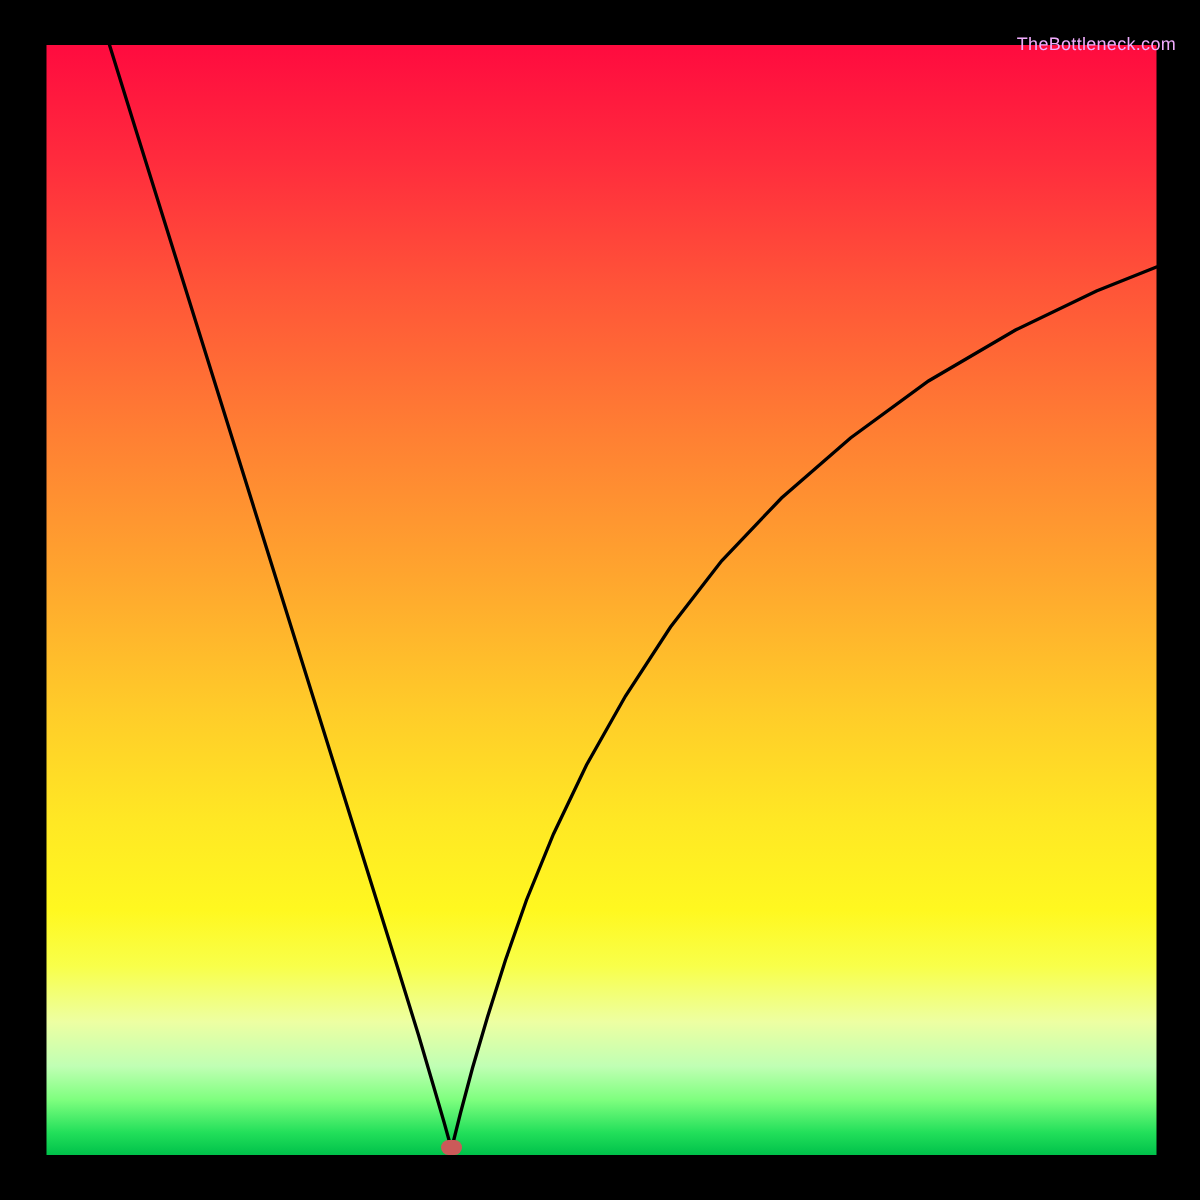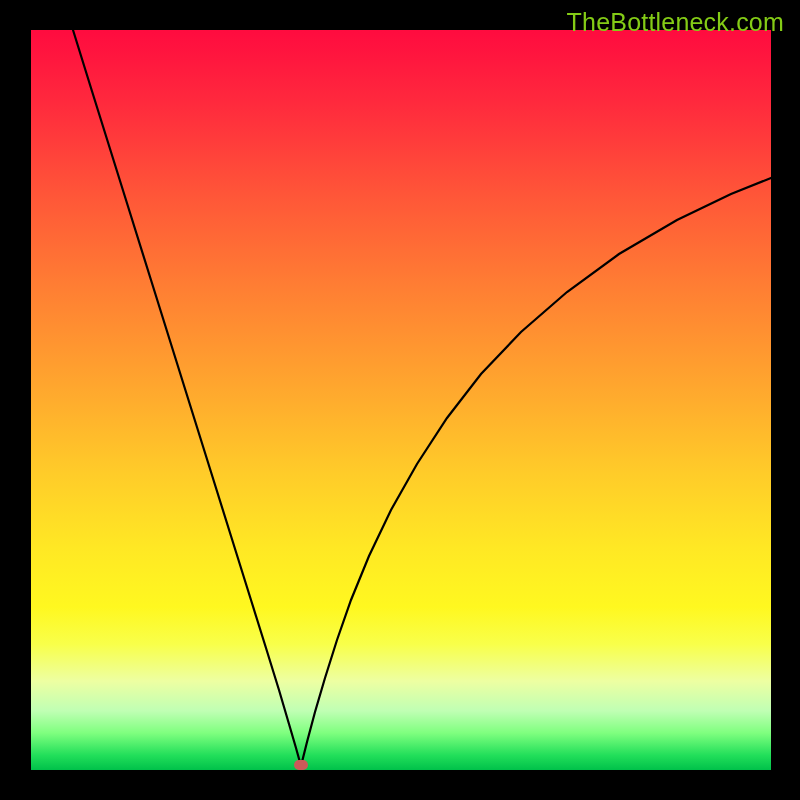--- a/index.html
+++ b/index.html
@@ -36,24 +36,24 @@
       #f8ff4a 83%,
       #edffa2 88%,
       #c0ffb4 92%,
       #7fff7f 95%,
       #22df5a 98%,
       #00c14a 100%
     );
   }
   .watermark {
     position: absolute;
-    top: 8px;
+    top: 22px;
     right: 16px;
-    color: #84cc16;
-    font-size: 25px;
+    color: #f0abfc;
+    font-size: 12px;
     font-weight: 500;
     letter-spacing: 0.2px;
     user-select: none;
   }
   svg.curve {
     position: absolute;
     left: 0;
     top: 0;
     width: 740px;
     height: 740px;

